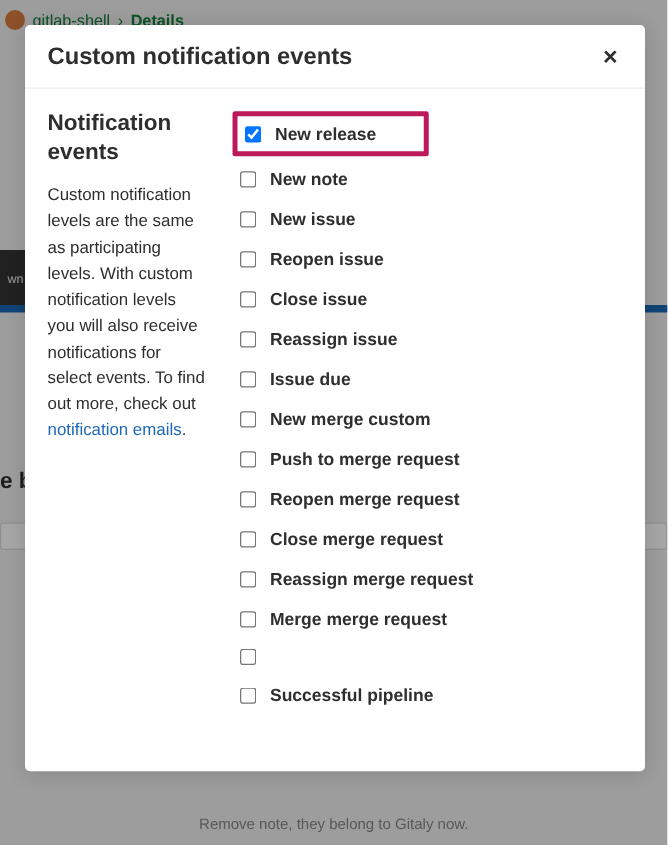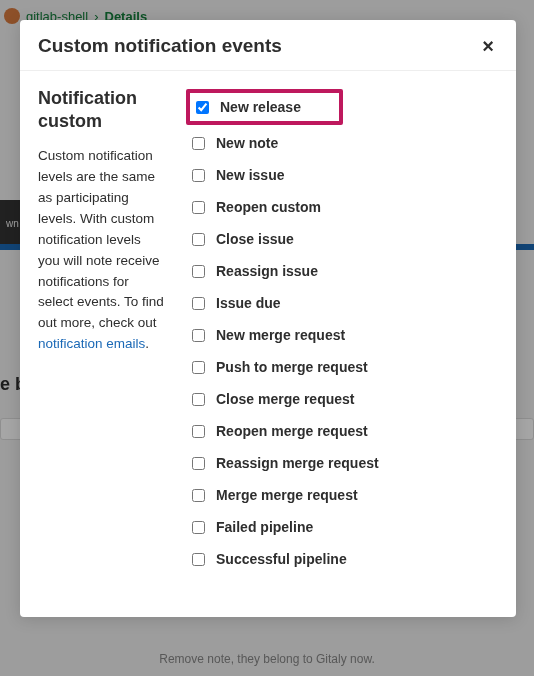--- a/index.html
+++ b/index.html
@@ -167,82 +167,81 @@
 </div>
 <div class="backdrop-veil"></div>
 
 <div class="modal">
   <div class="modal-header">
     <div class="modal-title">Custom notification events</div>
     <div class="close-btn">×</div>
   </div>
   <div class="modal-body">
     <div class="left-col">
-      <h3>Notification custom</h3>
+      <h3>Notification events</h3>
       <p>
-        <span>Custom notification levels are the same as participating levels. With custom notification levels you will note receive notifications for select events. To find out more, check out </span><a href="#">notification emails</a><span>.</span>
+        <span>Custom notification levels are the same as participating levels. With custom notification levels you will also receive notifications for select events. To find out more, check out </span><a href="#">notification emails</a><span>.</span>
       </p>
     </div>
     <div class="right-col" id="events-list">
 
     <label class="event-row highlighted">
           <input type="checkbox" checked="" style="">
           <span class="event-label">New release</span>
         </label>
         <label class="event-row">
           <input type="checkbox" style="">
           <span class="event-label">New note</span>
         </label>
         <label class="event-row">
           <input type="checkbox" style="">
           <span class="event-label">New issue</span>
         </label>
         <label class="event-row">
           <input type="checkbox" style="">
-          <span class="event-label">Reopen custom</span>
+          <span class="event-label">Reopen issue</span>
         </label>
         <label class="event-row">
           <input type="checkbox" style="">
           <span class="event-label">Close issue</span>
         </label>
         <label class="event-row">
           <input type="checkbox" style="">
           <span class="event-label">Reassign issue</span>
         </label>
         <label class="event-row">
           <input type="checkbox" style="">
           <span class="event-label">Issue due</span>
         </label>
         <label class="event-row">
           <input type="checkbox" style="">
-          <span class="event-label">New merge request</span>
+          <span class="event-label">New merge custom</span>
         </label>
         <label class="event-row">
           <input type="checkbox" style="">
           <span class="event-label">Push to merge request</span>
         </label>
         <label class="event-row">
           <input type="checkbox" style="">
+          <span class="event-label">Reopen merge request</span>
+        </label>
+        <label class="event-row">
+          <input type="checkbox" style="">
           <span class="event-label">Close merge request</span>
         </label>
         <label class="event-row">
           <input type="checkbox" style="">
-          <span class="event-label">Reopen merge request</span>
-        </label>
-        <label class="event-row">
-          <input type="checkbox" style="">
           <span class="event-label">Reassign merge request</span>
         </label>
         <label class="event-row">
           <input type="checkbox" style="">
           <span class="event-label">Merge merge request</span>
         </label>
         <label class="event-row">
           <input type="checkbox" style="">
-          <span class="event-label">Failed pipeline</span>
         </label>
         <label class="event-row">
           <input type="checkbox" style="">
           <span class="event-label">Successful pipeline</span>
         </label>
       </div>
   </div>
 </div>
 
 </body></html>

